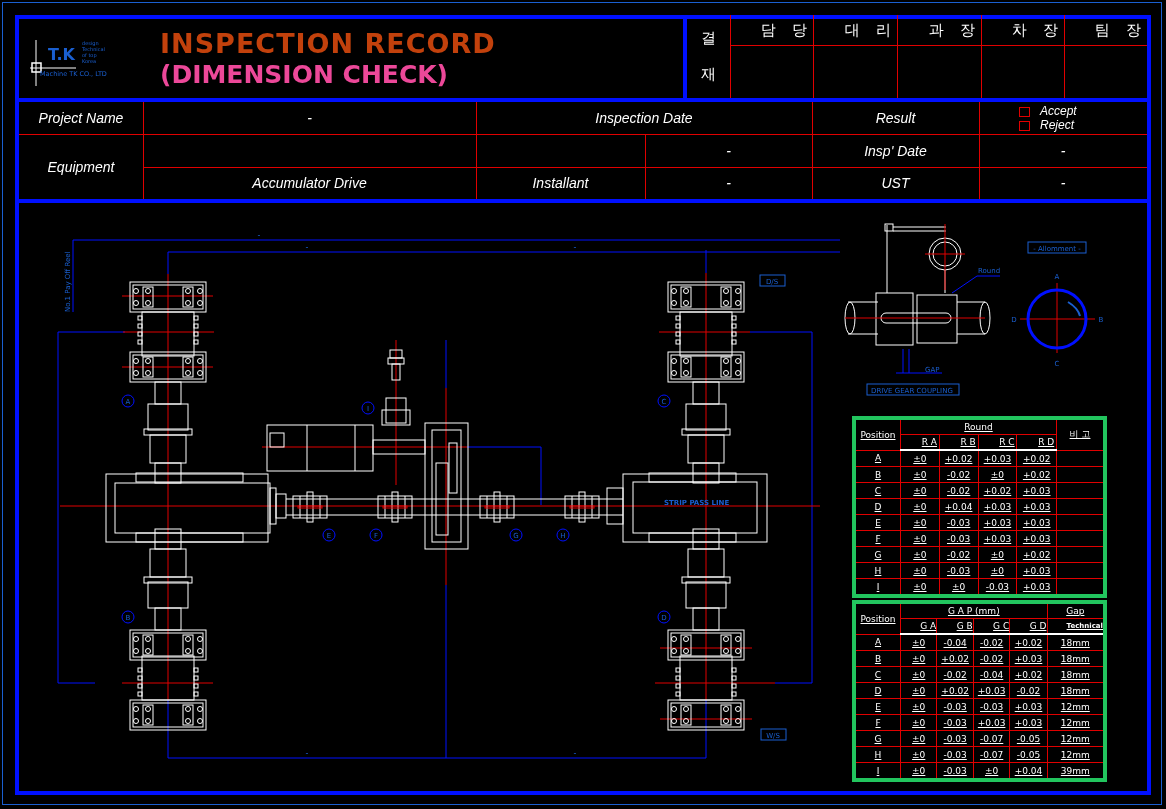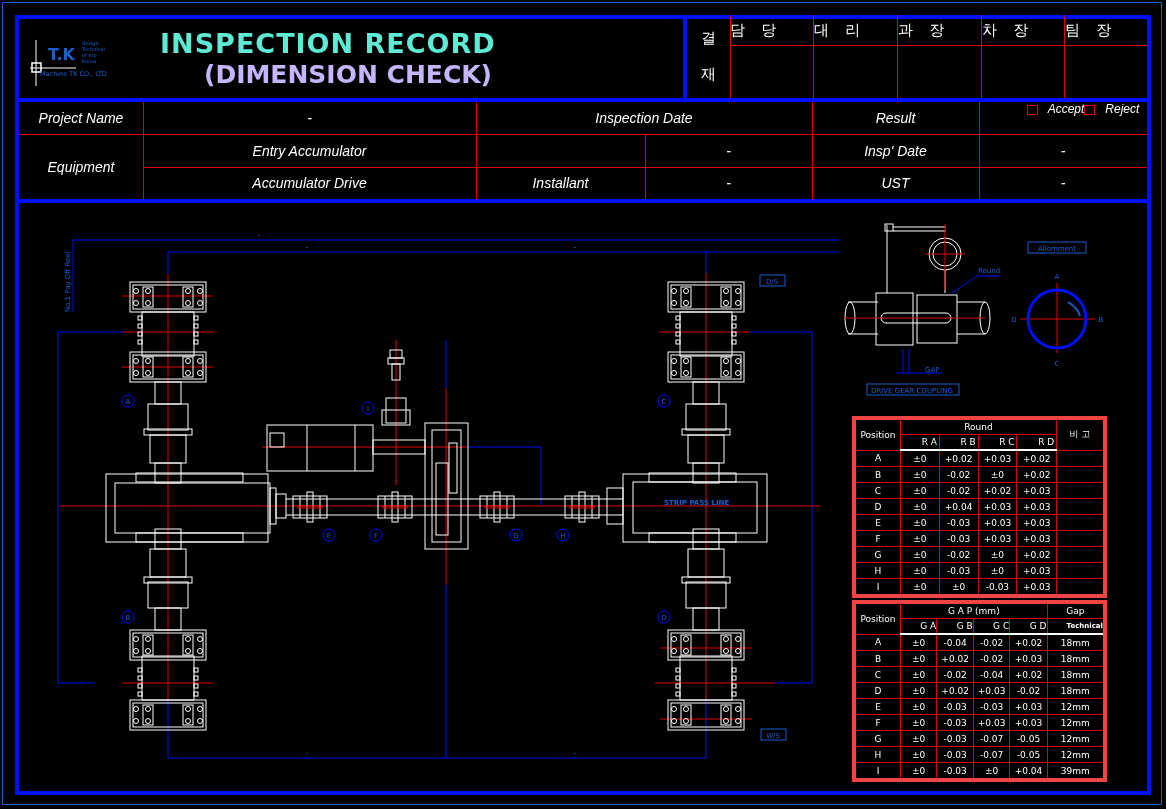--- a/index.html
+++ b/index.html
@@ -1,33 +1,33 @@
 <!DOCTYPE html>
 <html><head>
 <meta charset="utf-8">
 <style>
   html,body{margin:0;padding:0;background:#000;}
   body{width:1166px;height:809px;position:relative;overflow:hidden;font-family:"Liberation Sans",sans-serif;color:#fff;}
   .outer{position:absolute;left:2px;top:2px;width:1160px;height:803px;border:1px solid #1a5fd0;box-sizing:border-box;}
   .frame{position:absolute;left:15px;top:15px;width:1136px;height:780px;border:4px solid #0010ff;box-sizing:border-box;}
   .hdr{position:absolute;left:15px;top:15px;width:672px;height:87px;border-right:4px solid #0010ff;border-bottom:4px solid #0010ff;box-sizing:border-box;}
   .logo{position:absolute;left:30px;top:38px;width:120px;height:48px;}
-  .title1{position:absolute;left:160px;top:28px;font:900 27px "DejaVu Sans",sans-serif;letter-spacing:1px;color:#5eead4;white-space:nowrap;}
-  .title2{position:absolute;left:160px;top:60px;font:900 25px "DejaVu Sans",sans-serif;color:#c4b5fd;white-space:nowrap;margin-left:44px;}
+  .title1{position:absolute;left:160px;top:28px;font:900 27px "DejaVu Sans",sans-serif;letter-spacing:1px;color:#c2410c;white-space:nowrap;}
+  .title2{position:absolute;left:160px;top:60px;font:900 25px "DejaVu Sans",sans-serif;color:#ec4899;white-space:nowrap;}
   .appr{position:absolute;left:687px;top:15px;width:464px;height:87px;border-bottom:4px solid #0010ff;box-sizing:border-box;}
   .appr .side{position:absolute;left:0;top:0;width:43px;height:83px;border-right:1px solid #e00000;}
   .appr .side span{position:absolute;left:14px;font-size:15px;}
   .appr .col{position:absolute;top:0;height:83px;border-right:1px solid #e00000;box-sizing:border-box;}
-  .appr .col .lab{height:30px;line-height:30px;text-align:left;font-size:15px;letter-spacing:6px;border-bottom:1px solid #e00000;}
+  .appr .col .lab{height:30px;line-height:30px;text-align:right;font-size:15px;letter-spacing:6px;border-bottom:1px solid #e00000;}
   .info{position:absolute;left:19px;top:102px;width:1128px;height:97px;border-bottom:4px solid #0010ff;}
   .cell{position:absolute;display:flex;align-items:center;justify-content:center;font-size:14px;color:#ffffff;box-sizing:border-box;font-style:italic;}
   .hl{position:absolute;height:1px;background:#e00000;}
   .vl{position:absolute;width:1px;background:#e00000;}
   .chk{display:inline-block;width:9px;height:8px;border:1px solid #e00000;margin-right:10px;vertical-align:middle;}
-  table.meas{position:absolute;border-collapse:collapse;border:4px solid #ef4444;font-size:9px;font-family:"DejaVu Sans",sans-serif;color:#fff;}
+  table.meas{position:absolute;border-collapse:collapse;border:4px solid #22c55e;font-size:9px;font-family:"DejaVu Sans",sans-serif;color:#fff;text-decoration:underline;}
   table.meas td, table.meas th{border:1px solid #e00000;text-align:center;padding:0;height:15px;font-weight:normal;}
   table.meas th{height:14px;}
   table.meas tr.subh th{border-bottom:2px solid #fff;padding-left:19px;}
   .lbl-blue{fill:#1a5fd0;font-family:"DejaVu Sans",sans-serif;}
 </style>
 </head>
 <body>
 
 <div class="outer"></div>
 <div class="frame"></div>
@@ -76,27 +76,26 @@
   <div class="vl" style="left:124px;top:0;height:97px"></div>
   <div class="vl" style="left:457px;top:0;height:97px"></div>
   <div class="vl" style="left:626px;top:32px;height:65px"></div>
   <div class="vl" style="left:793px;top:0;height:97px"></div>
   <div class="vl" style="left:960px;top:0;height:97px"></div>
 
   <div class="cell" style="left:0;top:0;width:124px;height:32px">Project Name</div>
   <div class="cell" style="left:124px;top:0;width:333px;height:32px">-</div>
   <div class="cell" style="left:457px;top:0;width:336px;height:32px">Inspection Date</div>
   <div class="cell" style="left:793px;top:0;width:167px;height:32px">Result</div>
-  <div class="cell" style="left:1000px;top:0;width:128px;height:32px;flex-direction:row;align-items:flex-start;justify-content:center;font-size:12px;line-height:14px">
+  <div class="cell" style="left:1000px;top:0;width:128px;height:32px;flex-direction:column;align-items:flex-start;justify-content:center;font-size:12px;line-height:14px">
     <div><span class="chk"></span><span>Accept</span></div>
     <div><span class="chk"></span><span>Reject</span></div>
   </div>
 
   <div class="cell" style="left:0;top:32px;width:124px;height:65px">Equipment</div>
-  <div class="cell" style="left:124px;top:32px;width:333px;height:33px">Entry Accumulator</div>
   <div class="cell" style="left:457px;top:32px;width:169px;height:33px"></div>
   <div class="cell" style="left:626px;top:32px;width:167px;height:33px">-</div>
   <div class="cell" style="left:793px;top:32px;width:167px;height:33px">Insp' Date</div>
   <div class="cell" style="left:960px;top:32px;width:168px;height:33px">-</div>
 
   <div class="cell" style="left:124px;top:65px;width:333px;height:32px">Accumulator Drive</div>
   <div class="cell" style="left:457px;top:65px;width:169px;height:32px">Installant</div>
   <div class="cell" style="left:626px;top:65px;width:167px;height:32px">-</div>
   <div class="cell" style="left:793px;top:65px;width:167px;height:32px">UST</div>
   <div class="cell" style="left:960px;top:65px;width:168px;height:32px">-</div>

